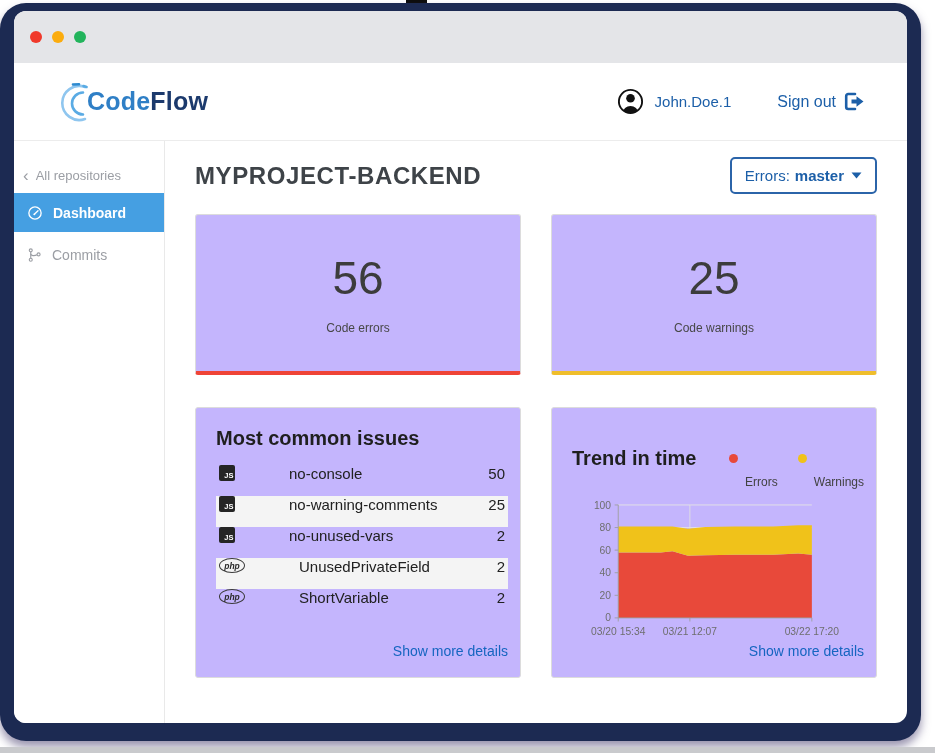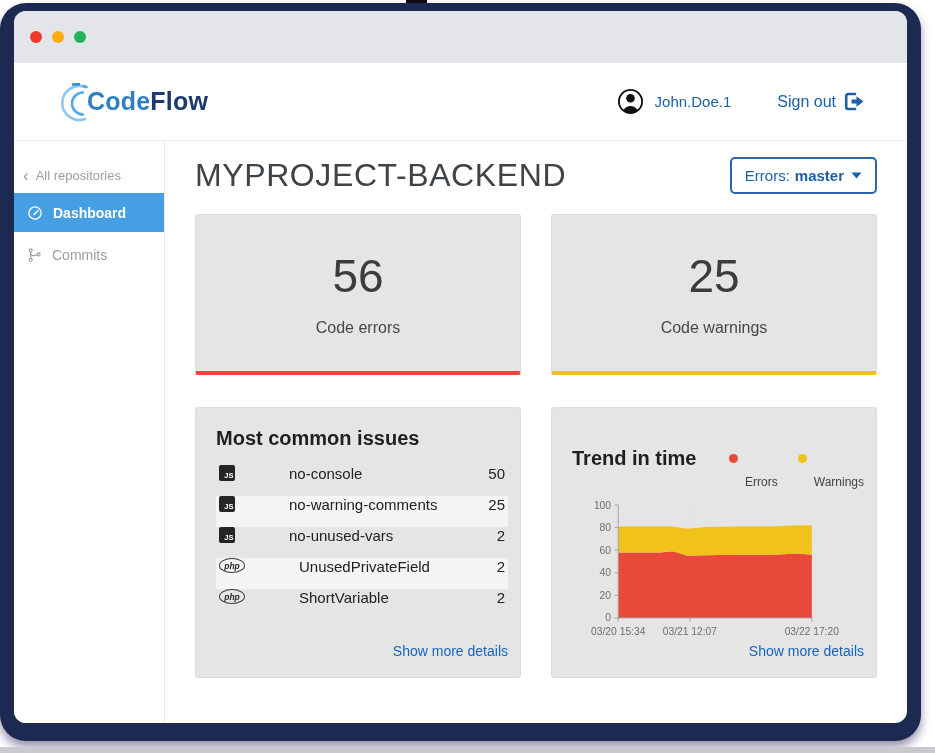--- a/index.html
+++ b/index.html
@@ -39,33 +39,33 @@
   .body-row{flex:1;display:flex;min-height:0;}
   .sidebar{width:150px;flex:0 0 auto;border-right:1px solid #e9e9e9;background:#fff;padding-top:20px;}
   .back{display:flex;align-items:center;color:#9b9ea4;font-size:13px;padding:6px 0 6px 9px;cursor:pointer;}
   .back .chev{font-size:17px;line-height:1;margin-right:7px;color:#9b9ea4;}
   .nav-item{display:flex;align-items:center;height:39px;padding-left:13px;color:#9b9ea4;font-size:14px;cursor:pointer;margin-top:3px;}
   .nav-item svg{margin-right:10px;flex:0 0 auto;}
   .nav-item.active{background:#459fe2;color:#ffffff;font-weight:700;}
   
   main{flex:1;padding:16px 30px 0 30px;min-width:0;}
   .title-row{display:flex;align-items:center;justify-content:space-between;}
-  h1{margin:0;font-size:32px;font-weight:400;color:#3e4348;letter-spacing:.6px;}
+  h1{margin:0;font-size:24px;font-weight:700;color:#3e4348;letter-spacing:.6px;}
   .branch-btn{
     background:#fff;border:2px solid #2b64a9;border-radius:5px;color:#1c5fa8;
     font-size:15px;font-family:inherit;padding:8px 13px;display:flex;align-items:center;cursor:pointer;
   }
   .branch-btn b{margin-left:5px;}
   .branch-btn svg{margin-left:7px;}
   .grid{display:grid;grid-template-columns:1fr 1fr;column-gap:30px;row-gap:32px;margin-top:20px;}
-  .card{background:#e5e5e5;border:1px solid #dcdcdc;border-radius:3px;box-sizing:border-box;}
+  .card{background:#c4b5fd;border:1px solid #dcdcdc;border-radius:3px;box-sizing:border-box;}
   .stat{height:161px;display:flex;flex-direction:column;align-items:center;justify-content:center;
     border-bottom:4px solid transparent;}
   .stat-value{font-size:46px;font-weight:300;color:#3c3c3c;}
-  .stat-label{font-size:16px;color:#474747;margin-top:16px;}
+  .stat-label{font-size:12px;color:#474747;margin-top:16px;}
   .tall{height:271px;padding:19px 12px 14px 20px;display:flex;flex-direction:column;}
   .card h2{margin:0;font-size:20px;font-weight:700;color:#1f1f1f;}
   .rows{margin-top:15px;}
   .issue-row{display:flex;align-items:flex-start;height:31px;font-size:15px;color:#212121;padding:0 3px;gap:42px;}
   .issue-row.alt{background:#f4f4f4;}
   .badge{flex:0 0 auto;margin-right:12px;display:flex;align-items:flex-end;justify-content:flex-end;}
   .badge.js{width:16px;height:16px;background:#252525;color:#fff;font-size:7.5px;font-weight:700;border-radius:2px;padding:0 1.5px 1px 0;box-sizing:border-box;}
   .badge.php{width:24px;height:13px;border:1.4px solid #3a3a3a;border-radius:50%;color:#2a2a2a;
     font-size:8.5px;font-style:italic;font-weight:700;align-items:center;justify-content:center;}
   .issue-name{flex:1;}

